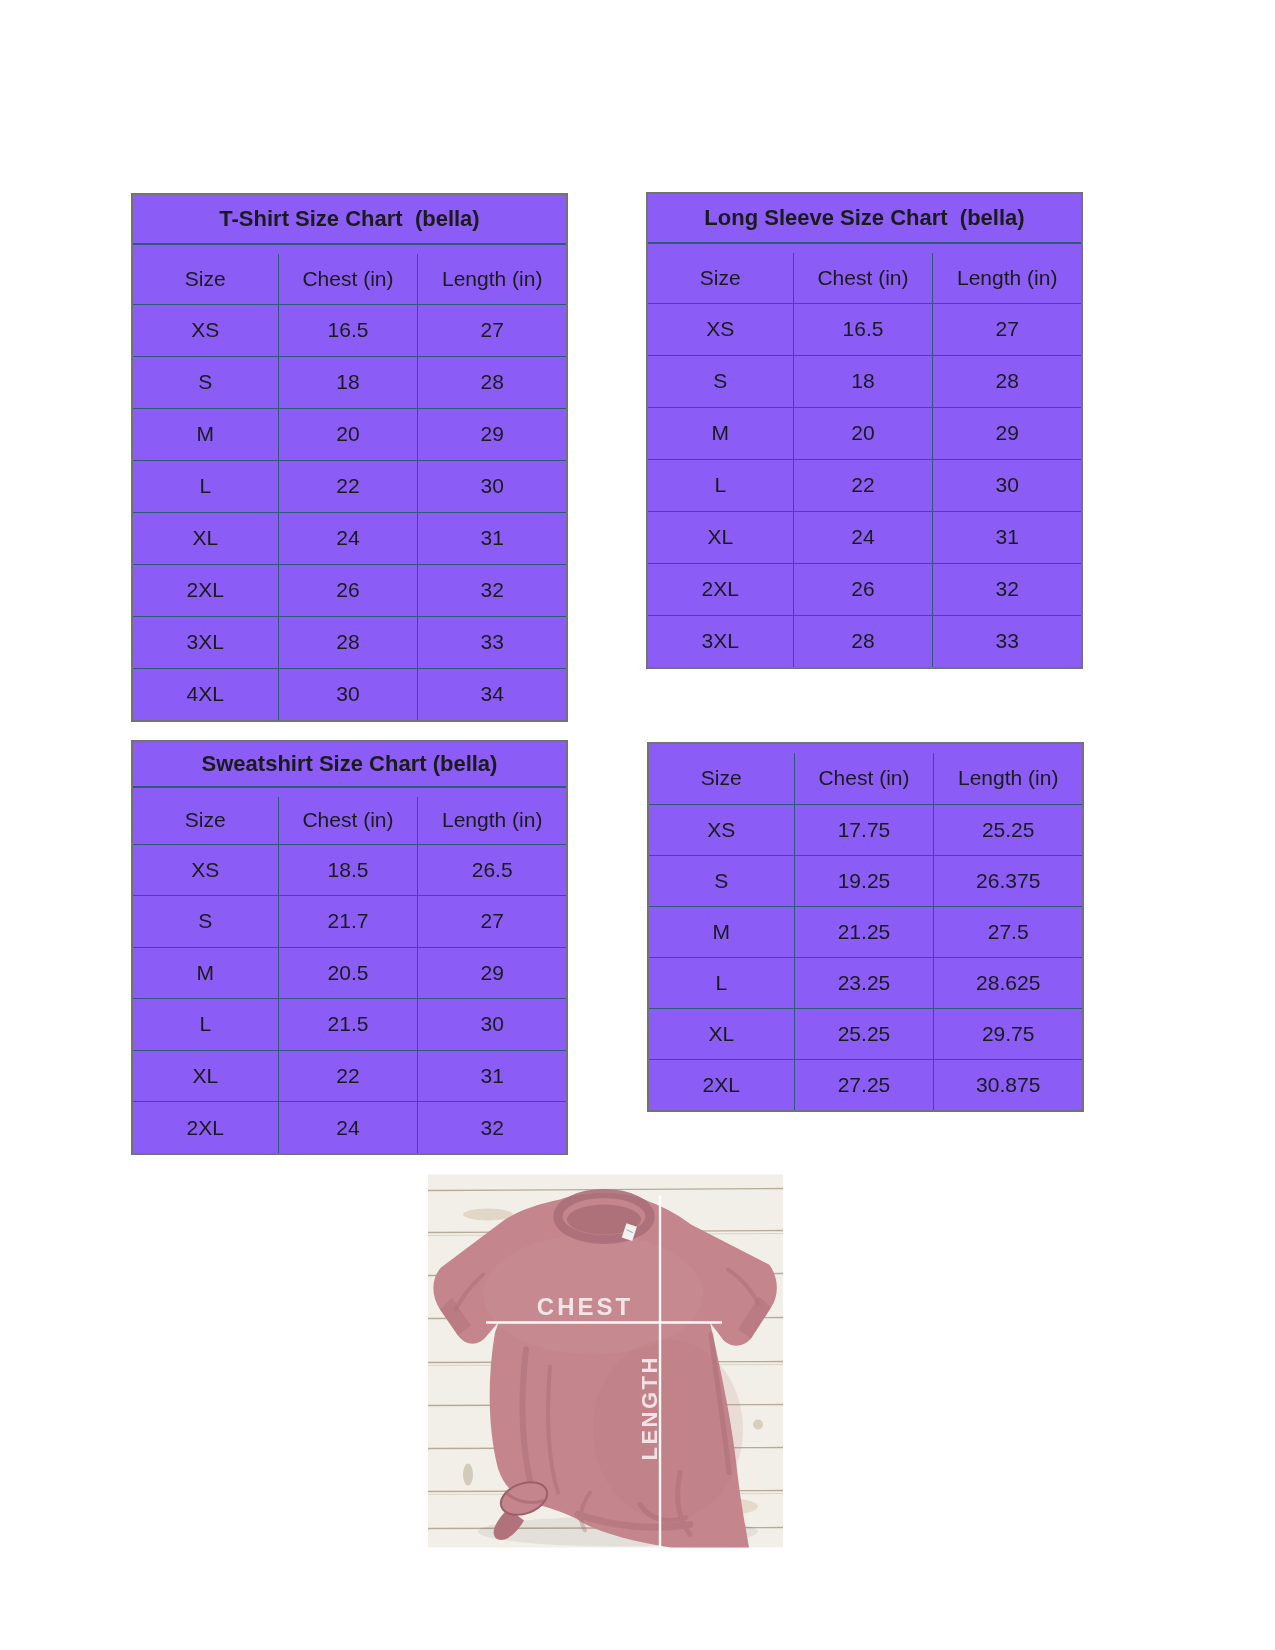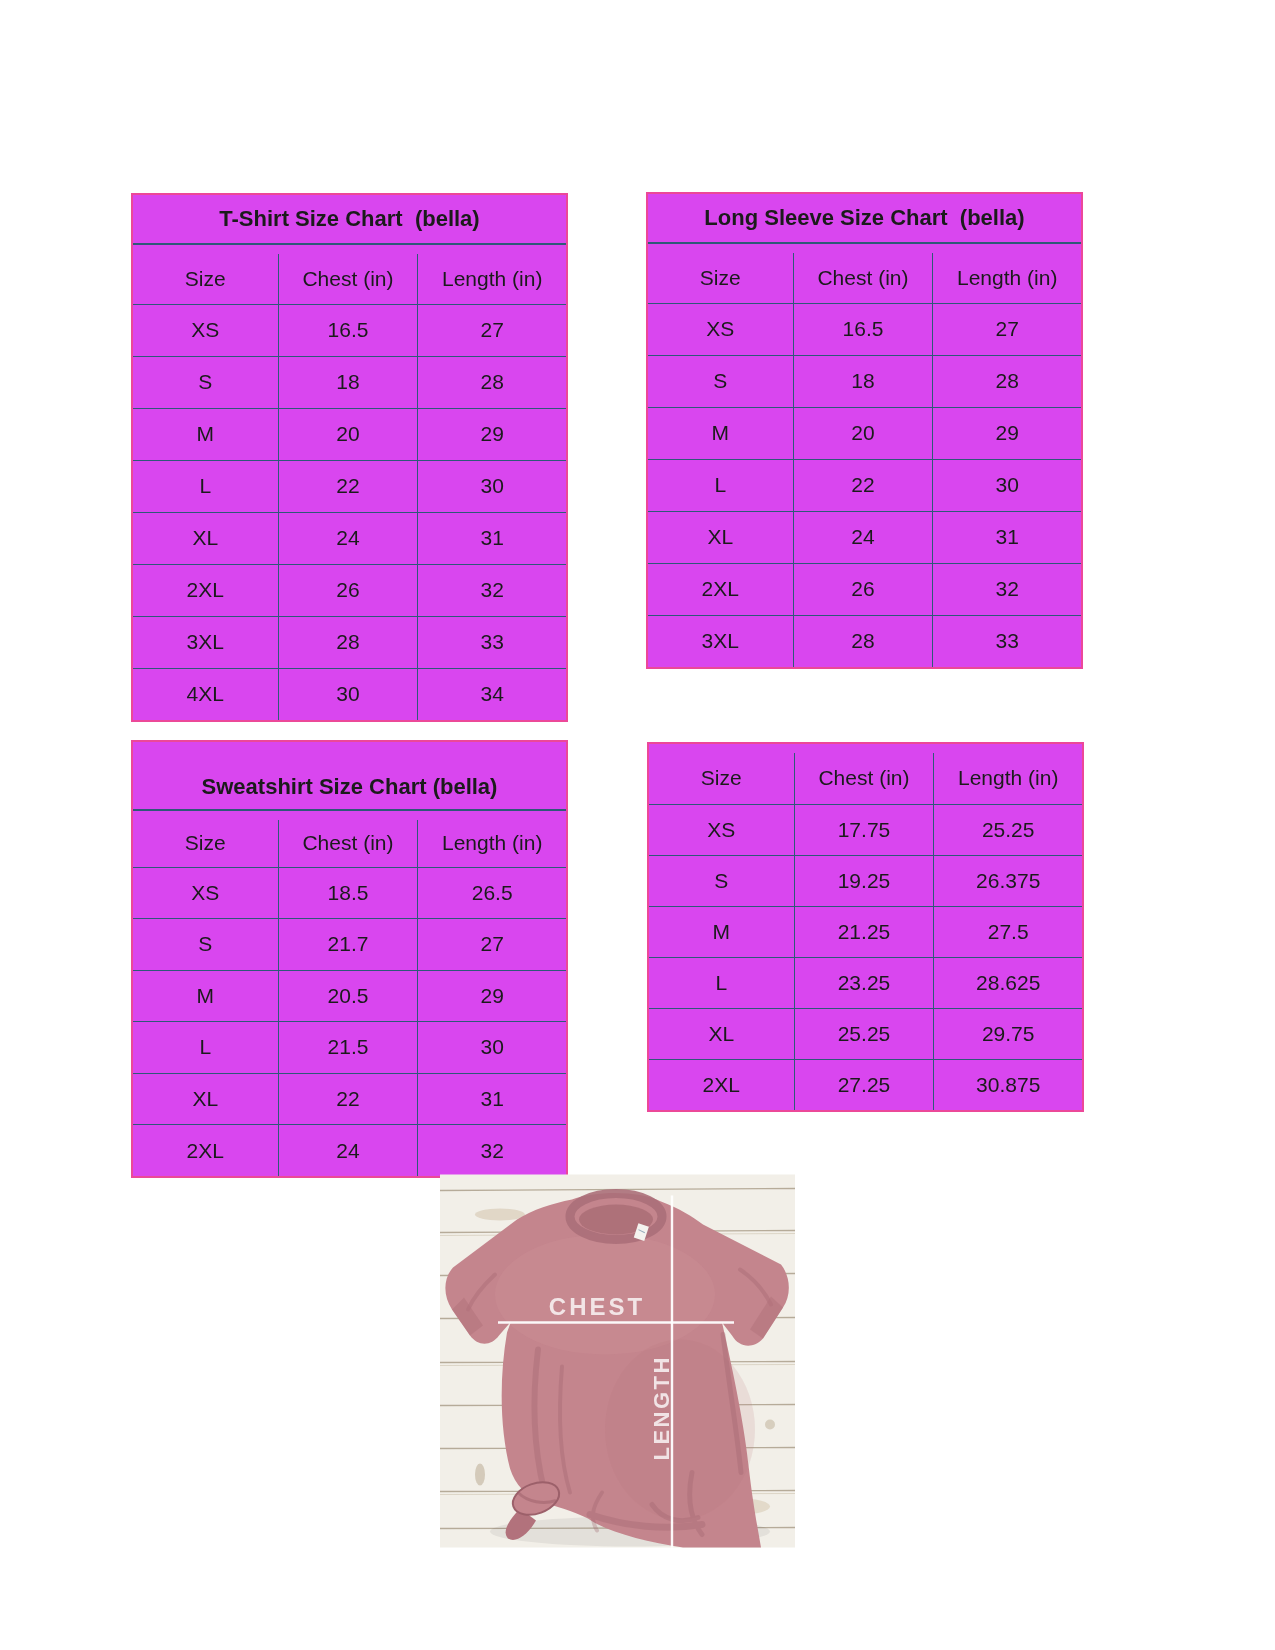--- a/index.html
+++ b/index.html
@@ -6,23 +6,23 @@
   body{
     width:1275px;height:1650px;
     background:#ffffff;
     position:relative;
     font-family:"Liberation Sans",sans-serif;
     color:#1b1b1b;
   }
   .size-table{
     position:absolute;
     width:437px;
-    border:2px solid #ec4899;
+    border:2px solid #737373;
     box-sizing:border-box;
-    background:#d946ef;
+    background:#8b5cf6;
   }
   .table-title{
     display:flex;align-items:center;justify-content:center;
     font-weight:bold;font-size:22px;
     border-bottom:2px solid #2e5978;
     white-space:pre;
   }
   table{
     width:100%;
     border-collapse:collapse;
@@ -32,28 +32,28 @@
   }
   th,td{
     border:1.5px solid #2e5978;
     text-align:center;vertical-align:middle;
     font-size:21px;font-weight:normal;
     padding:0;
   }
   .t-0 .table-title,.t-1 .table-title{height:48px;}
   .t-0 thead tr,.t-1 thead tr{height:50px;}
   .t-0 tbody tr,.t-1 tbody tr{height:52px;}
-  .t-2 .table-title{height:44px;margin-top:23px;}
+  .t-2 .table-title{height:44px;}
   .t-2 thead tr{height:47px;}
   .t-2 tbody tr{height:51.5px;}
   .t-3 .table-title{height:48px;}
   .t-3 thead tr{height:51px;}
   .t-3 tbody tr{height:51px;}
   .photo{
-    position:absolute;left:440px;top:1174px;width:355px;height:374px;
+    position:absolute;left:428px;top:1174px;width:355px;height:374px;
   }
   .photo svg{display:block;width:100%;height:100%;}
 </style>
 </head>
 <body>
 
 <div class="size-table t-0" style="left:131px;top:193px;">
   <div class="table-title">T-Shirt Size Chart  (bella)</div>
   <table>
     <colgroup>

